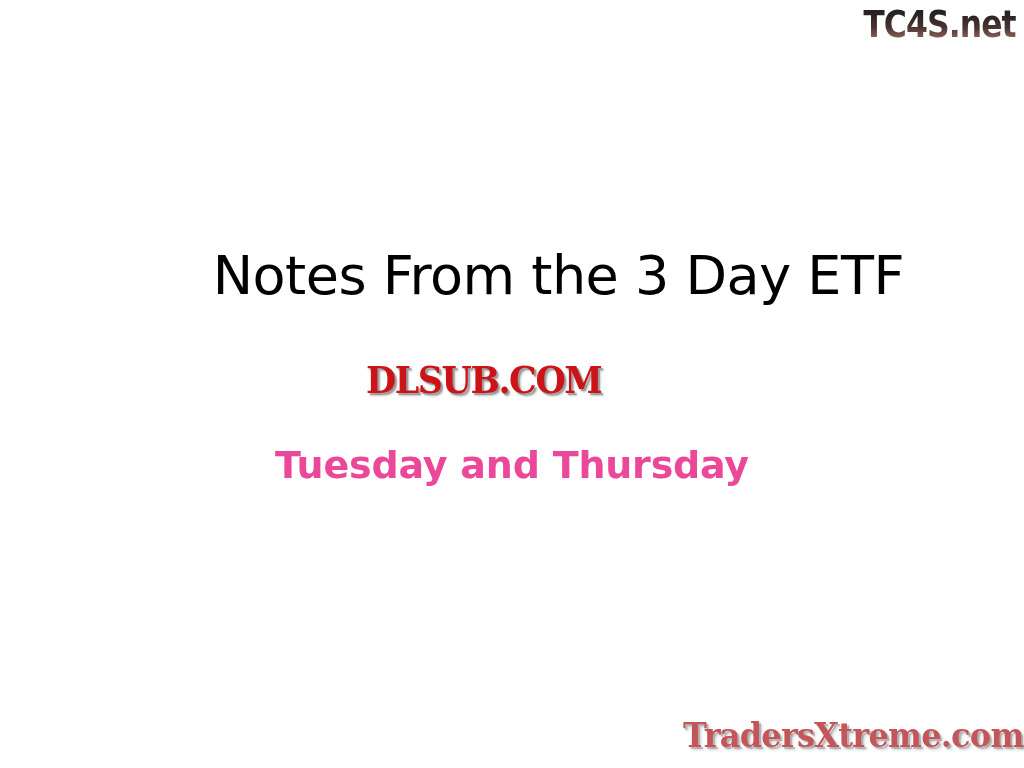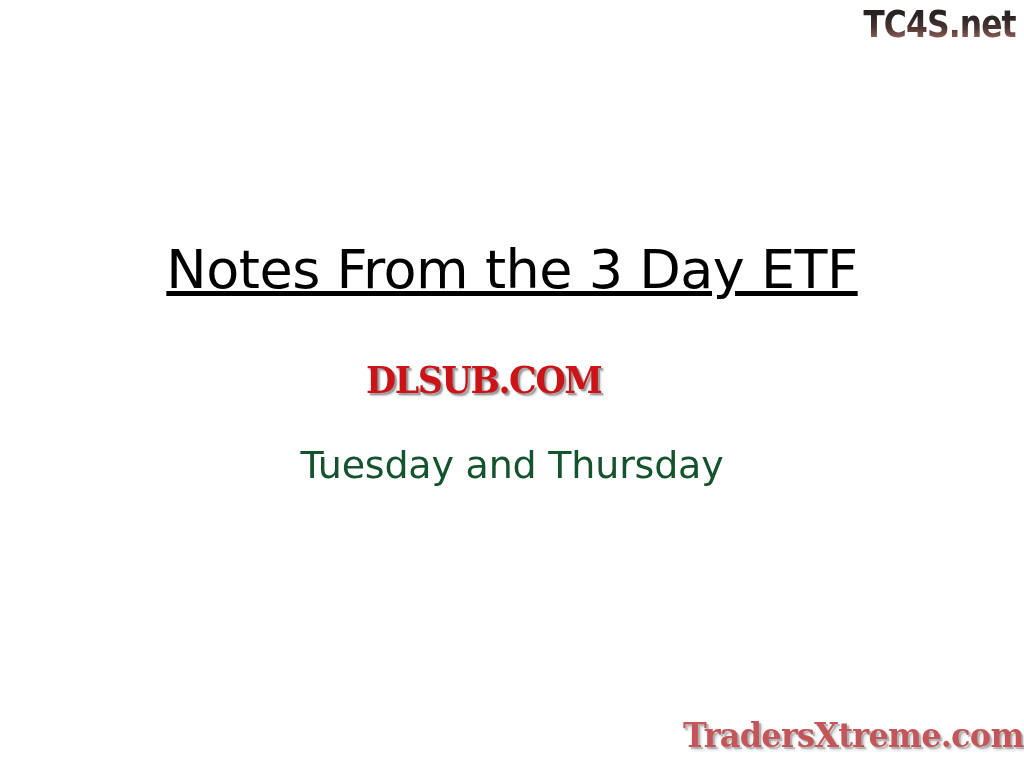--- a/index.html
+++ b/index.html
@@ -46,47 +46,46 @@
     color: transparent;
     -webkit-text-fill-color: transparent;
     white-space: nowrap;
     user-select: none;
   }
 
   
   #title-block {
     position: absolute;
     left: 120px;
-    top: 234px;
+    top: 240px;
     width: 784px;
-    text-align: center;
-    text-decoration: underline;
+    text-align: right;
   }
   .title-line {
     font-family: "DejaVu Sans", "Liberation Sans", sans-serif;
     font-weight: 400;
     font-size: 54px;
     line-height: 72px;
     color: #000000;
     letter-spacing: -0.5px;
     white-space: nowrap;
   }
 
   
   #subtitle {
     position: absolute;
     left: 120px;
     top: 440px;
     width: 784px;
     text-align: center;
     font-family: "DejaVu Sans", "Liberation Sans", sans-serif;
-    font-weight: 400;
+    font-weight: 700;
     font-size: 38px;
     line-height: 50px;
-    color: #14532d;
+    color: #ec4899;
     letter-spacing: -0.2px;
     white-space: nowrap;
   }
 
   
   #dlsub-watermark {
     position: absolute;
     left: 366px;
     top: 358px;
     font-family: "DejaVu Serif", "Liberation Serif", serif;

